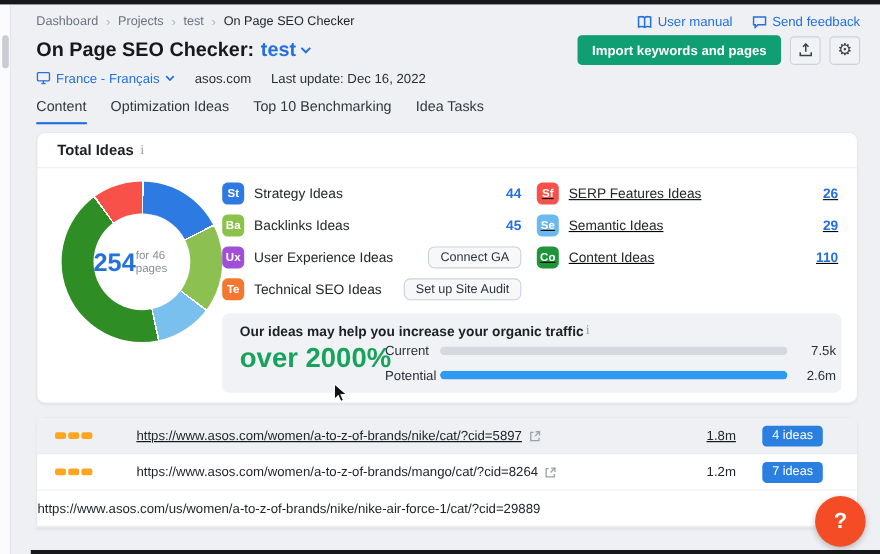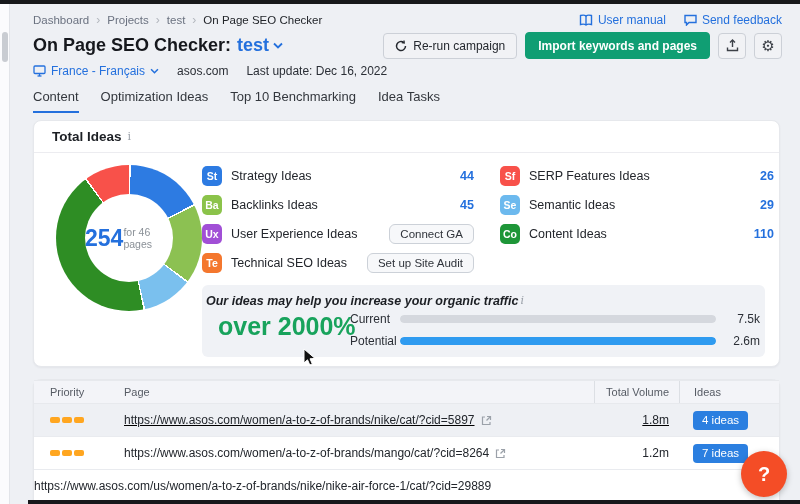--- a/index.html
+++ b/index.html
@@ -48,30 +48,30 @@
 
   
   .donut { position:absolute; left:22px; top:12px; width:146px; height:146px; border-radius:50%; cursor:pointer; }
   .donut .hole { position:absolute; left:50%; top:50%; width:88px; height:88px; transform:translate(-50%,-50%); background:#fff; border-radius:50%; display:flex; flex-direction:row; align-items:center; justify-content:center; }
   .donut .num { font-size:23px; font-weight:bold; color:#2470dd; line-height:1.05; }
   .donut .cap { font-size:10.5px; color:#8a9097; }
 
   
   .leg-col { position:absolute; top:8px; }
   .leg-col.c1 { left:168px; width:272px; }
-  .leg-col.c2 { left:466px; width:274px; }
+  .leg-col.c2 { left:454px; width:274px;text-decoration:underline; }
   .leg-item { display:flex; align-items:center; height:29px; gap:9px; }
   .leg-ic { width:20px; height:20px; border-radius:5px; color:#fff; font-size:10.5px; font-weight:bold; display:flex; align-items:center; justify-content:center; flex:0 0 auto; }
   .leg-label { font-size:12.5px; color:#23262c; }
   .leg-val { margin-left:auto; font-size:12.5px; font-weight:bold; color:#2470dd; cursor:pointer; }
   .leg-btn { margin-left:auto; font-family:inherit; font-size:11.5px; color:#30343b; background:#f7f8fa; border:1px solid #ccd1d8; border-radius:6px; padding:3px 10px; cursor:pointer; }
 
   
   .traffic { position:absolute; left:168px; top:132px; width:563px; height:72px; background:#f0f2f6; border-radius:6px; }
-  .traffic .t-title { position:absolute; left:4px; top:9px; font-size:12.5px; font-weight:bold; color:#1c1f24; display:flex; gap:2px;font-style:italic; }
+  .traffic .t-title { position:absolute; left:16px; top:9px; font-size:12.5px; font-weight:bold; color:#1c1f24; display:flex; gap:2px; }
   .traffic .pct { position:absolute; left:16px; top:27px; font-size:25px; font-weight:bold; color:#18a35c; }
   .t-row-label { position:absolute; left:148px; font-size:12px; color:#2b2f36; }
   .t-bar { position:absolute; left:198px; width:316px; height:8px; border-radius:4px; overflow:hidden; }
   .t-bar .fill { height:100%; border-radius:4px; }
   .t-val { position:absolute; left:520px; width:38px; text-align:right; font-size:12px; color:#2b2f36; }
 
   
   #card-pages { margin-top:12px; border-radius:8px 8px 0 0; }
   .tbl-head { display:flex; align-items:center; height:24px; background:#f3f4f8; border-top:1px solid #e7e9ed; border-bottom:1px solid #e7e9ed; font-size:11px; color:#565b64; }
   .col-pri { width:90px; padding-left:16px; flex:0 0 auto; }
@@ -144,29 +144,20 @@
         <span class="proj">
           <span>test</span>
           <span>
             <svg width="10" height="7" viewBox="0 0 10 7" fill="none" stroke="#2470dd" stroke-width="1.8">
                 <path d="M1 1.5 L5 5.5 L9 1.5"></path>
               </svg>
           </span>
         </span>
       </div>
       <div class="actions">
-        <button class="btn btn-secondary">
-          <span>
-            <svg width="12" height="12" viewBox="0 0 12 12" fill="none" stroke="#24282e" stroke-width="1.5">
-              <path d="M10.5 6 A4.5 4.5 0 1 1 8.8 2.5"></path>
-                <path d="M9 0.5 L9.2 3 L6.8 2.6" stroke-width="1.3"></path>
-            </svg>
-          </span>
-          <span>Re-run campaign</span>
-        </button>
         <button class="btn btn-primary">
           <span>Import keywords and pages</span>
         </button>
         <button class="btn btn-icon">
           <span>
             <svg width="13" height="13" viewBox="0 0 13 13" fill="none" stroke="#3c4047" stroke-width="1.4">
               <path d="M6.5 8 V1.5"></path>
                 <path d="M4 3.5 L6.5 1 L9 3.5"></path>
                 <path d="M1.5 8.5 V11.5 H11.5 V8.5"></path>
             </svg>
@@ -273,26 +264,20 @@
           <span class="t-row-label" style="top:49px;">Potential</span>
           <div class="t-bar" style="top:52px;">
             <div class="fill" id="bar-potential" style="width: 100%; background: rgb(47, 155, 240);"></div>
           </div>
           <span class="t-val" style="top:49px;">2.6m</span>
         </div>
       </div>
     </div>
 
     <div class="card" id="card-pages">
-      <div class="tbl-head">
-        <span class="col-pri">Priority</span>
-        <span class="col-page">Page</span>
-        <span class="col-vol">Total Volume</span>
-        <span class="col-ideas">Ideas</span>
-      </div>
 
       <div class="tbl-row hl">
         <span class="col-pri">
           <span class="pri-bars">
               <span class="pri-seg"></span>
               <span class="pri-seg"></span>
               <span class="pri-seg"></span>
             </span>
         </span>
         <span class="col-page url-cell">

